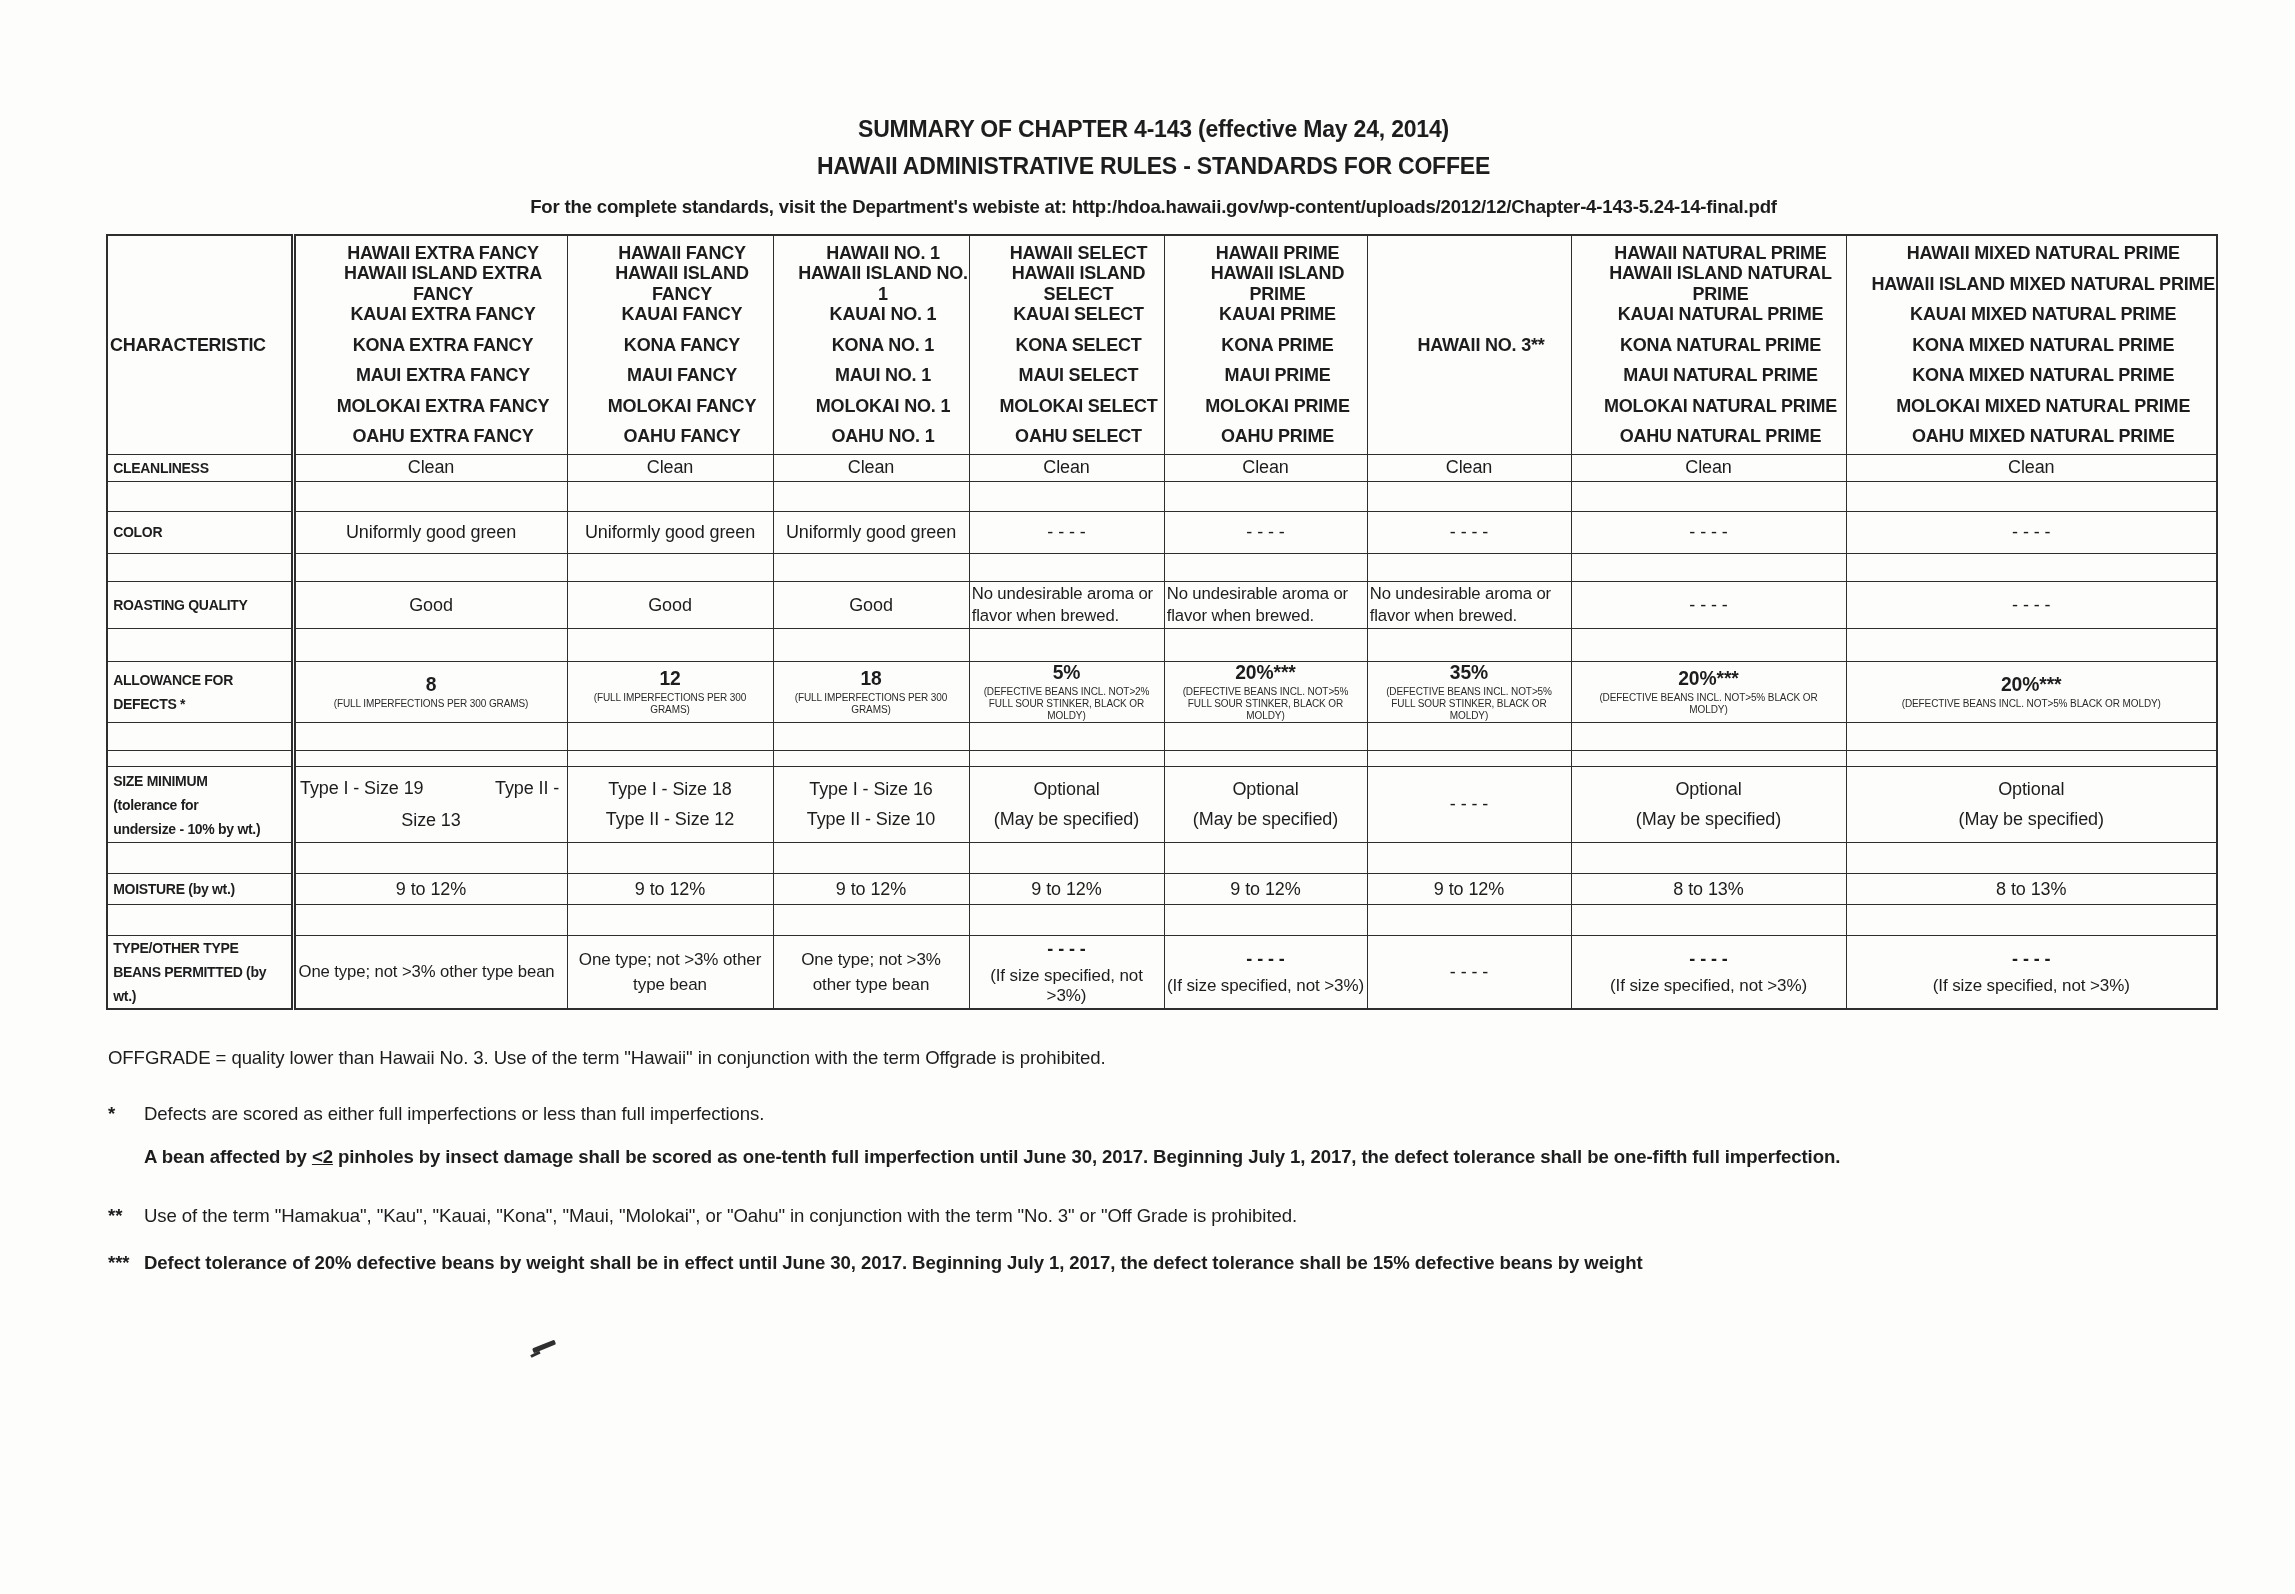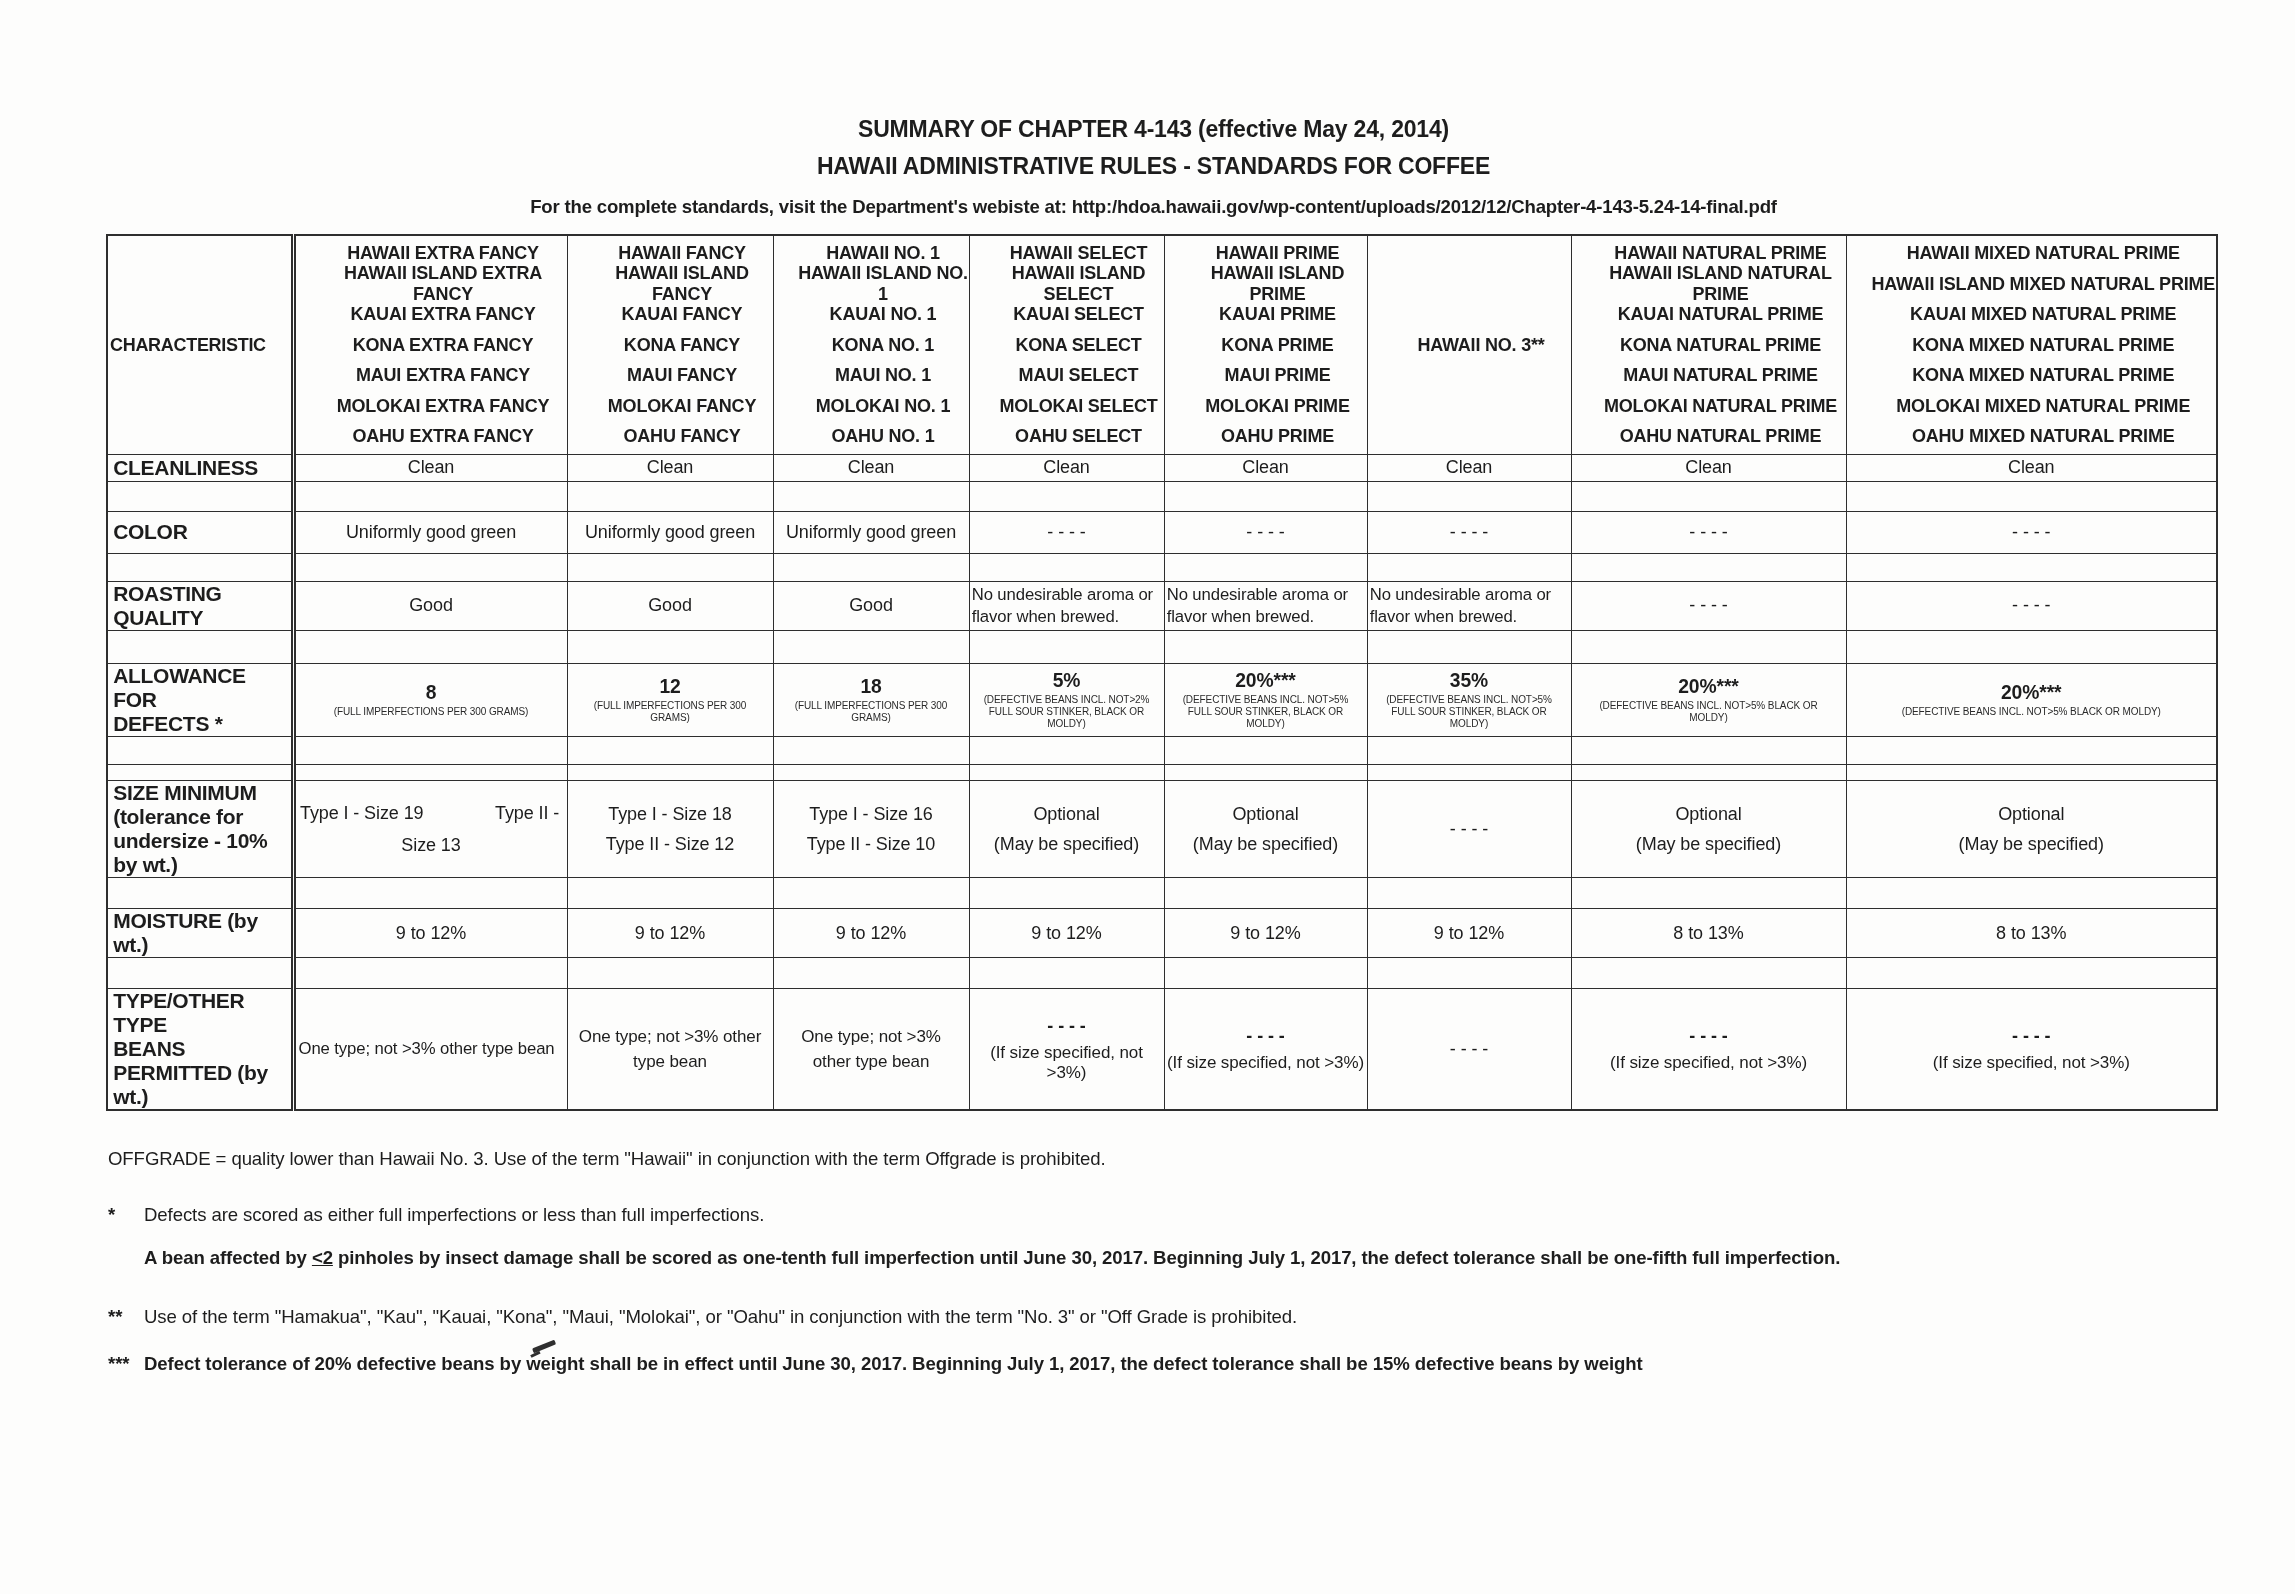--- a/index.html
+++ b/index.html
@@ -12,21 +12,21 @@
   
   .title-block{padding-top:116px;text-align:center;padding-left:12px;}
   .t1{font-size:23px;font-weight:bold;letter-spacing:-0.2px;}
   .t2{font-size:23px;font-weight:bold;margin-top:9.7px;letter-spacing:-0.2px;}
   .t3{font-size:18.6px;font-weight:bold;margin-top:16.4px;letter-spacing:-0.2px;}
   
   table{border-collapse:collapse;table-layout:fixed;width:2109px;margin:16.4px 0 0 106px;}
   td,th{border:1.5px solid #2e2e2e;padding:0;overflow:hidden;}
   table{border:2.2px solid #2e2e2e;}
   .lc{border-right:5.2px double #2e2e2e;text-align:left;padding-left:5.2px;
-      font-weight:bold;font-size:21px;letter-spacing:-0.3px;line-height:24px;}
+      font-weight:bold;font-size:14px;letter-spacing:-0.3px;line-height:24px;}
   th{font-weight:bold;padding-left:24px;}
   .charhead{padding-left:2px;font-size:18px;}
   .hc{vertical-align:middle;font-size:18px;letter-spacing:-0.2px;}
   .hc .ln{height:30.5px;display:flex;align-items:center;justify-content:center;}
   .v{font-size:18px;text-align:center;vertical-align:middle;letter-spacing:-0.1px;}
   .v-left{text-align:left;font-size:16.7px;line-height:21.6px;padding:1.5px 2.2px;}
   .dm{font-size:19.3px;font-weight:bold;text-align:center;}
   .ds{font-size:10px;line-height:12px;text-align:center;padding:1.5px 10.4px 0 10.4px;color:#2a2a2a;}
   .two .l2{margin-top:9px;}
   .ef-size .l1{display:flex;justify-content:space-between;padding:0 7.4px 0 4.5px;}

